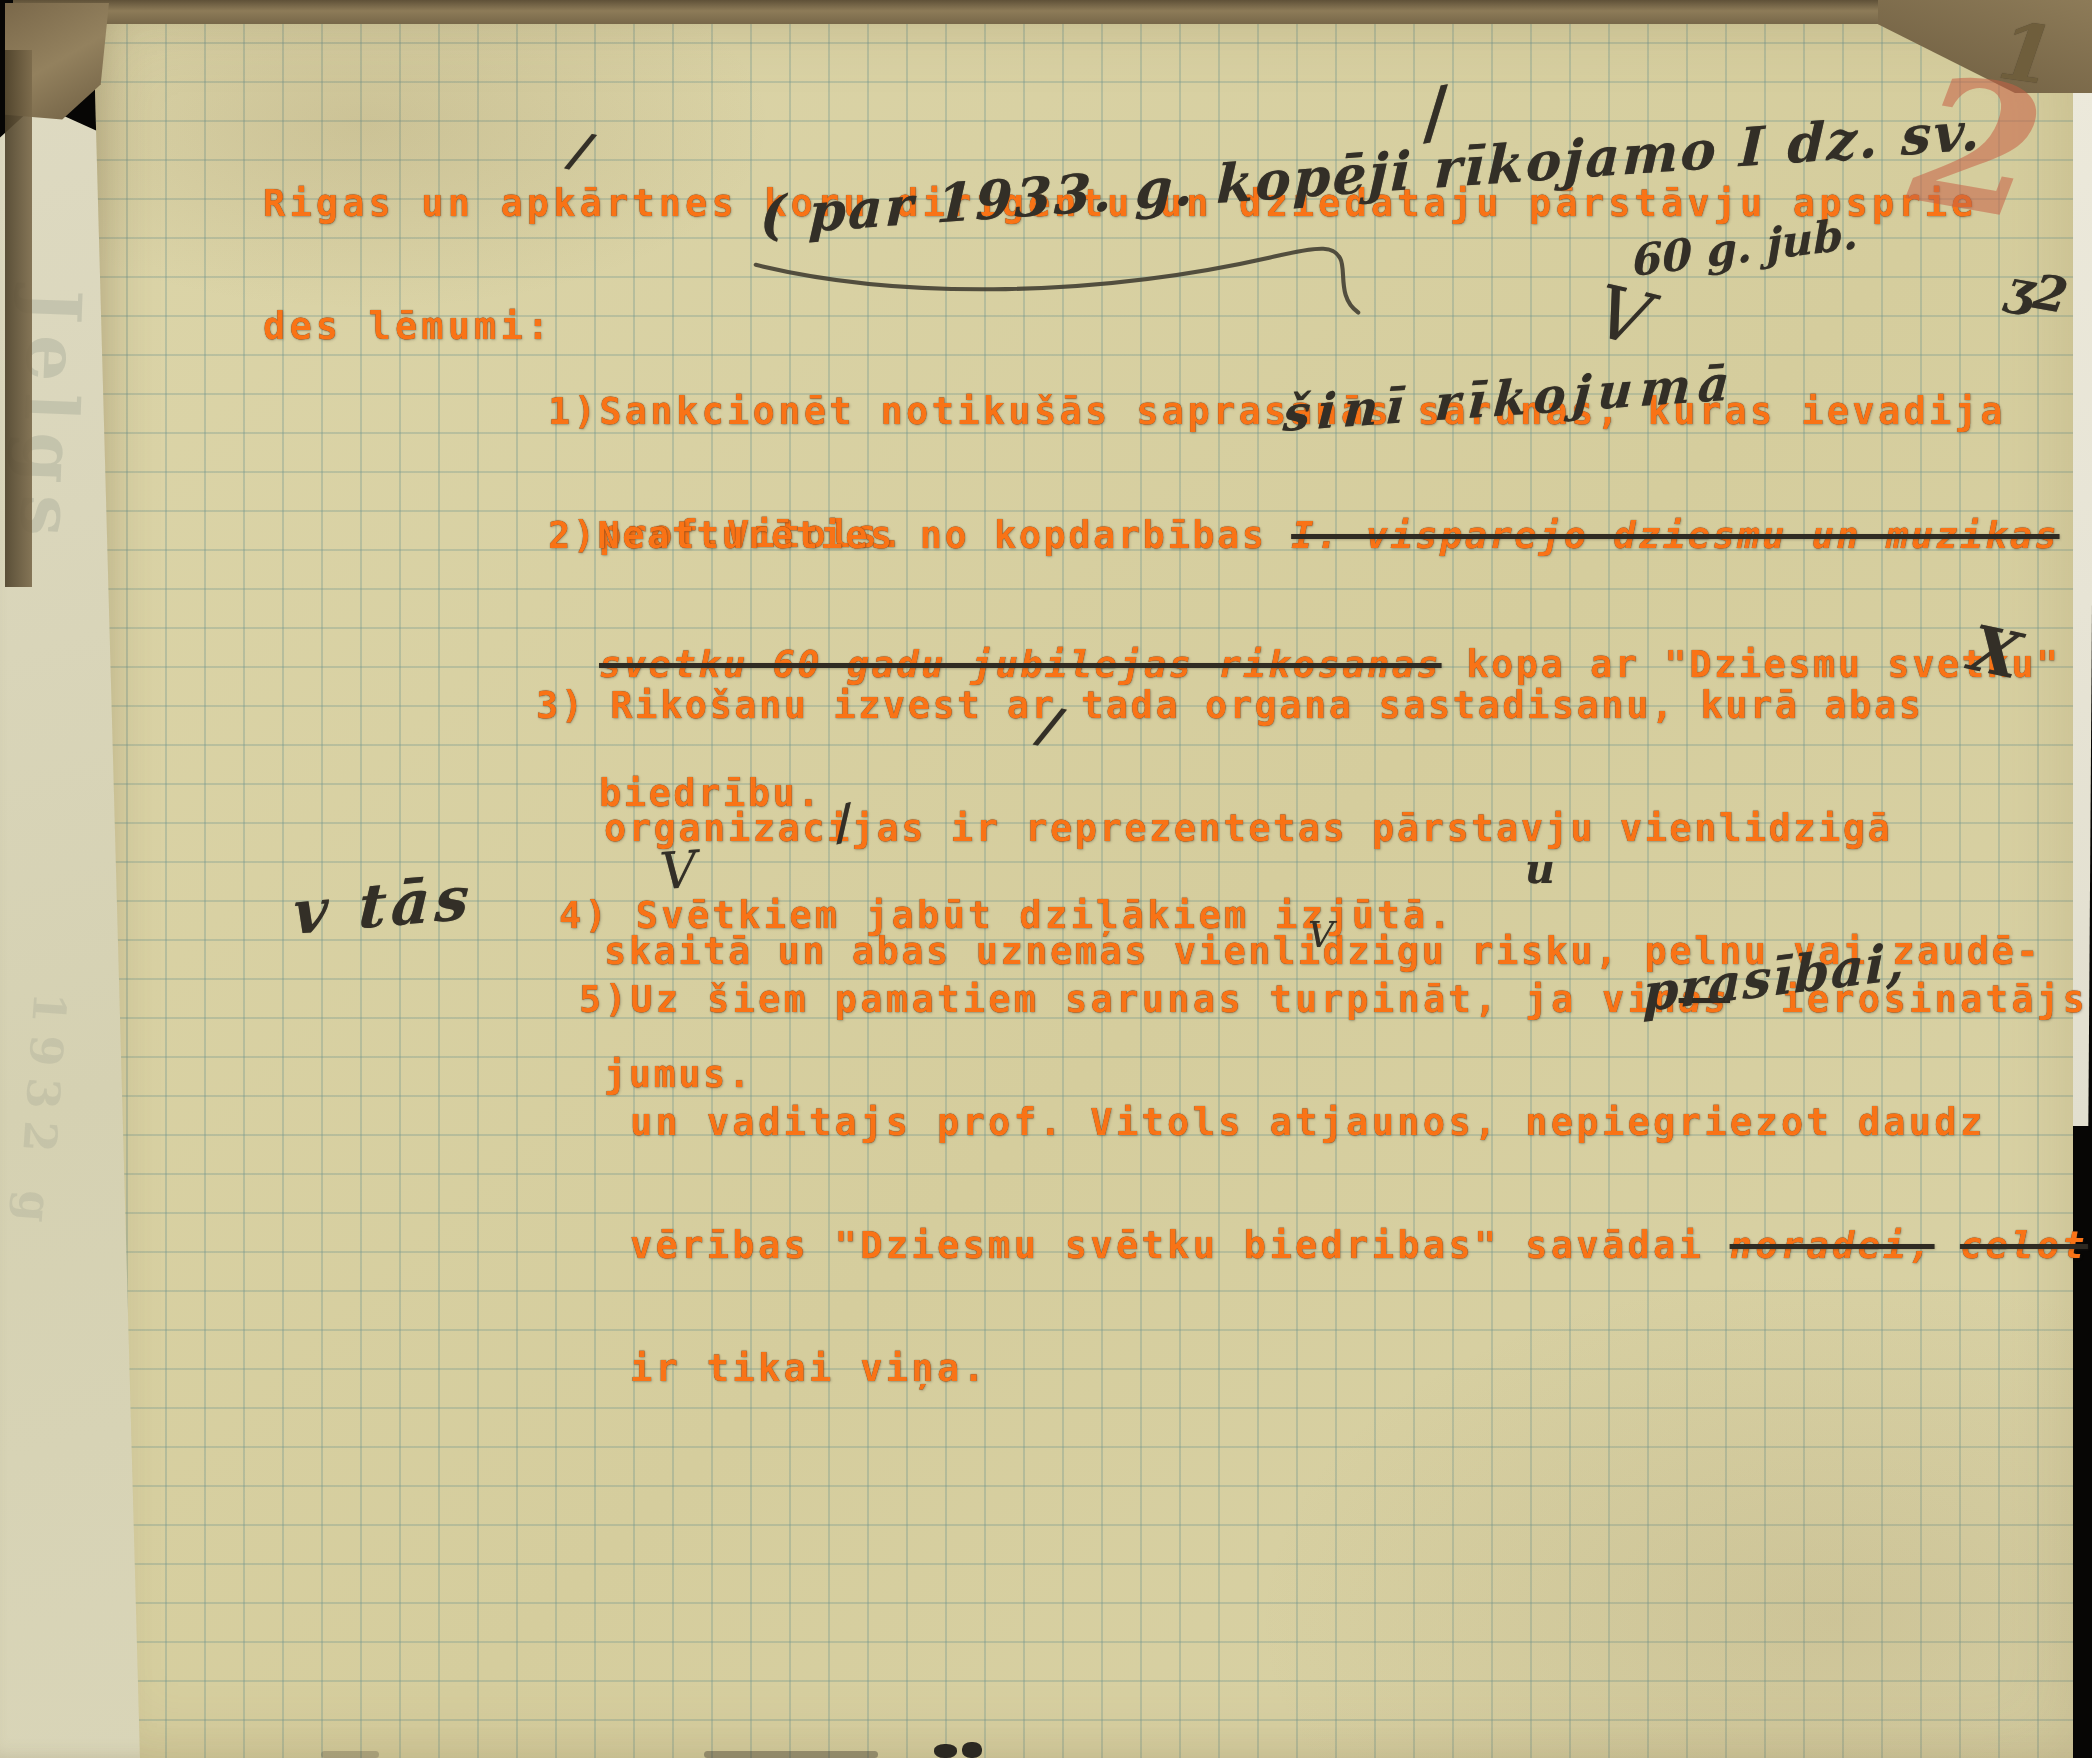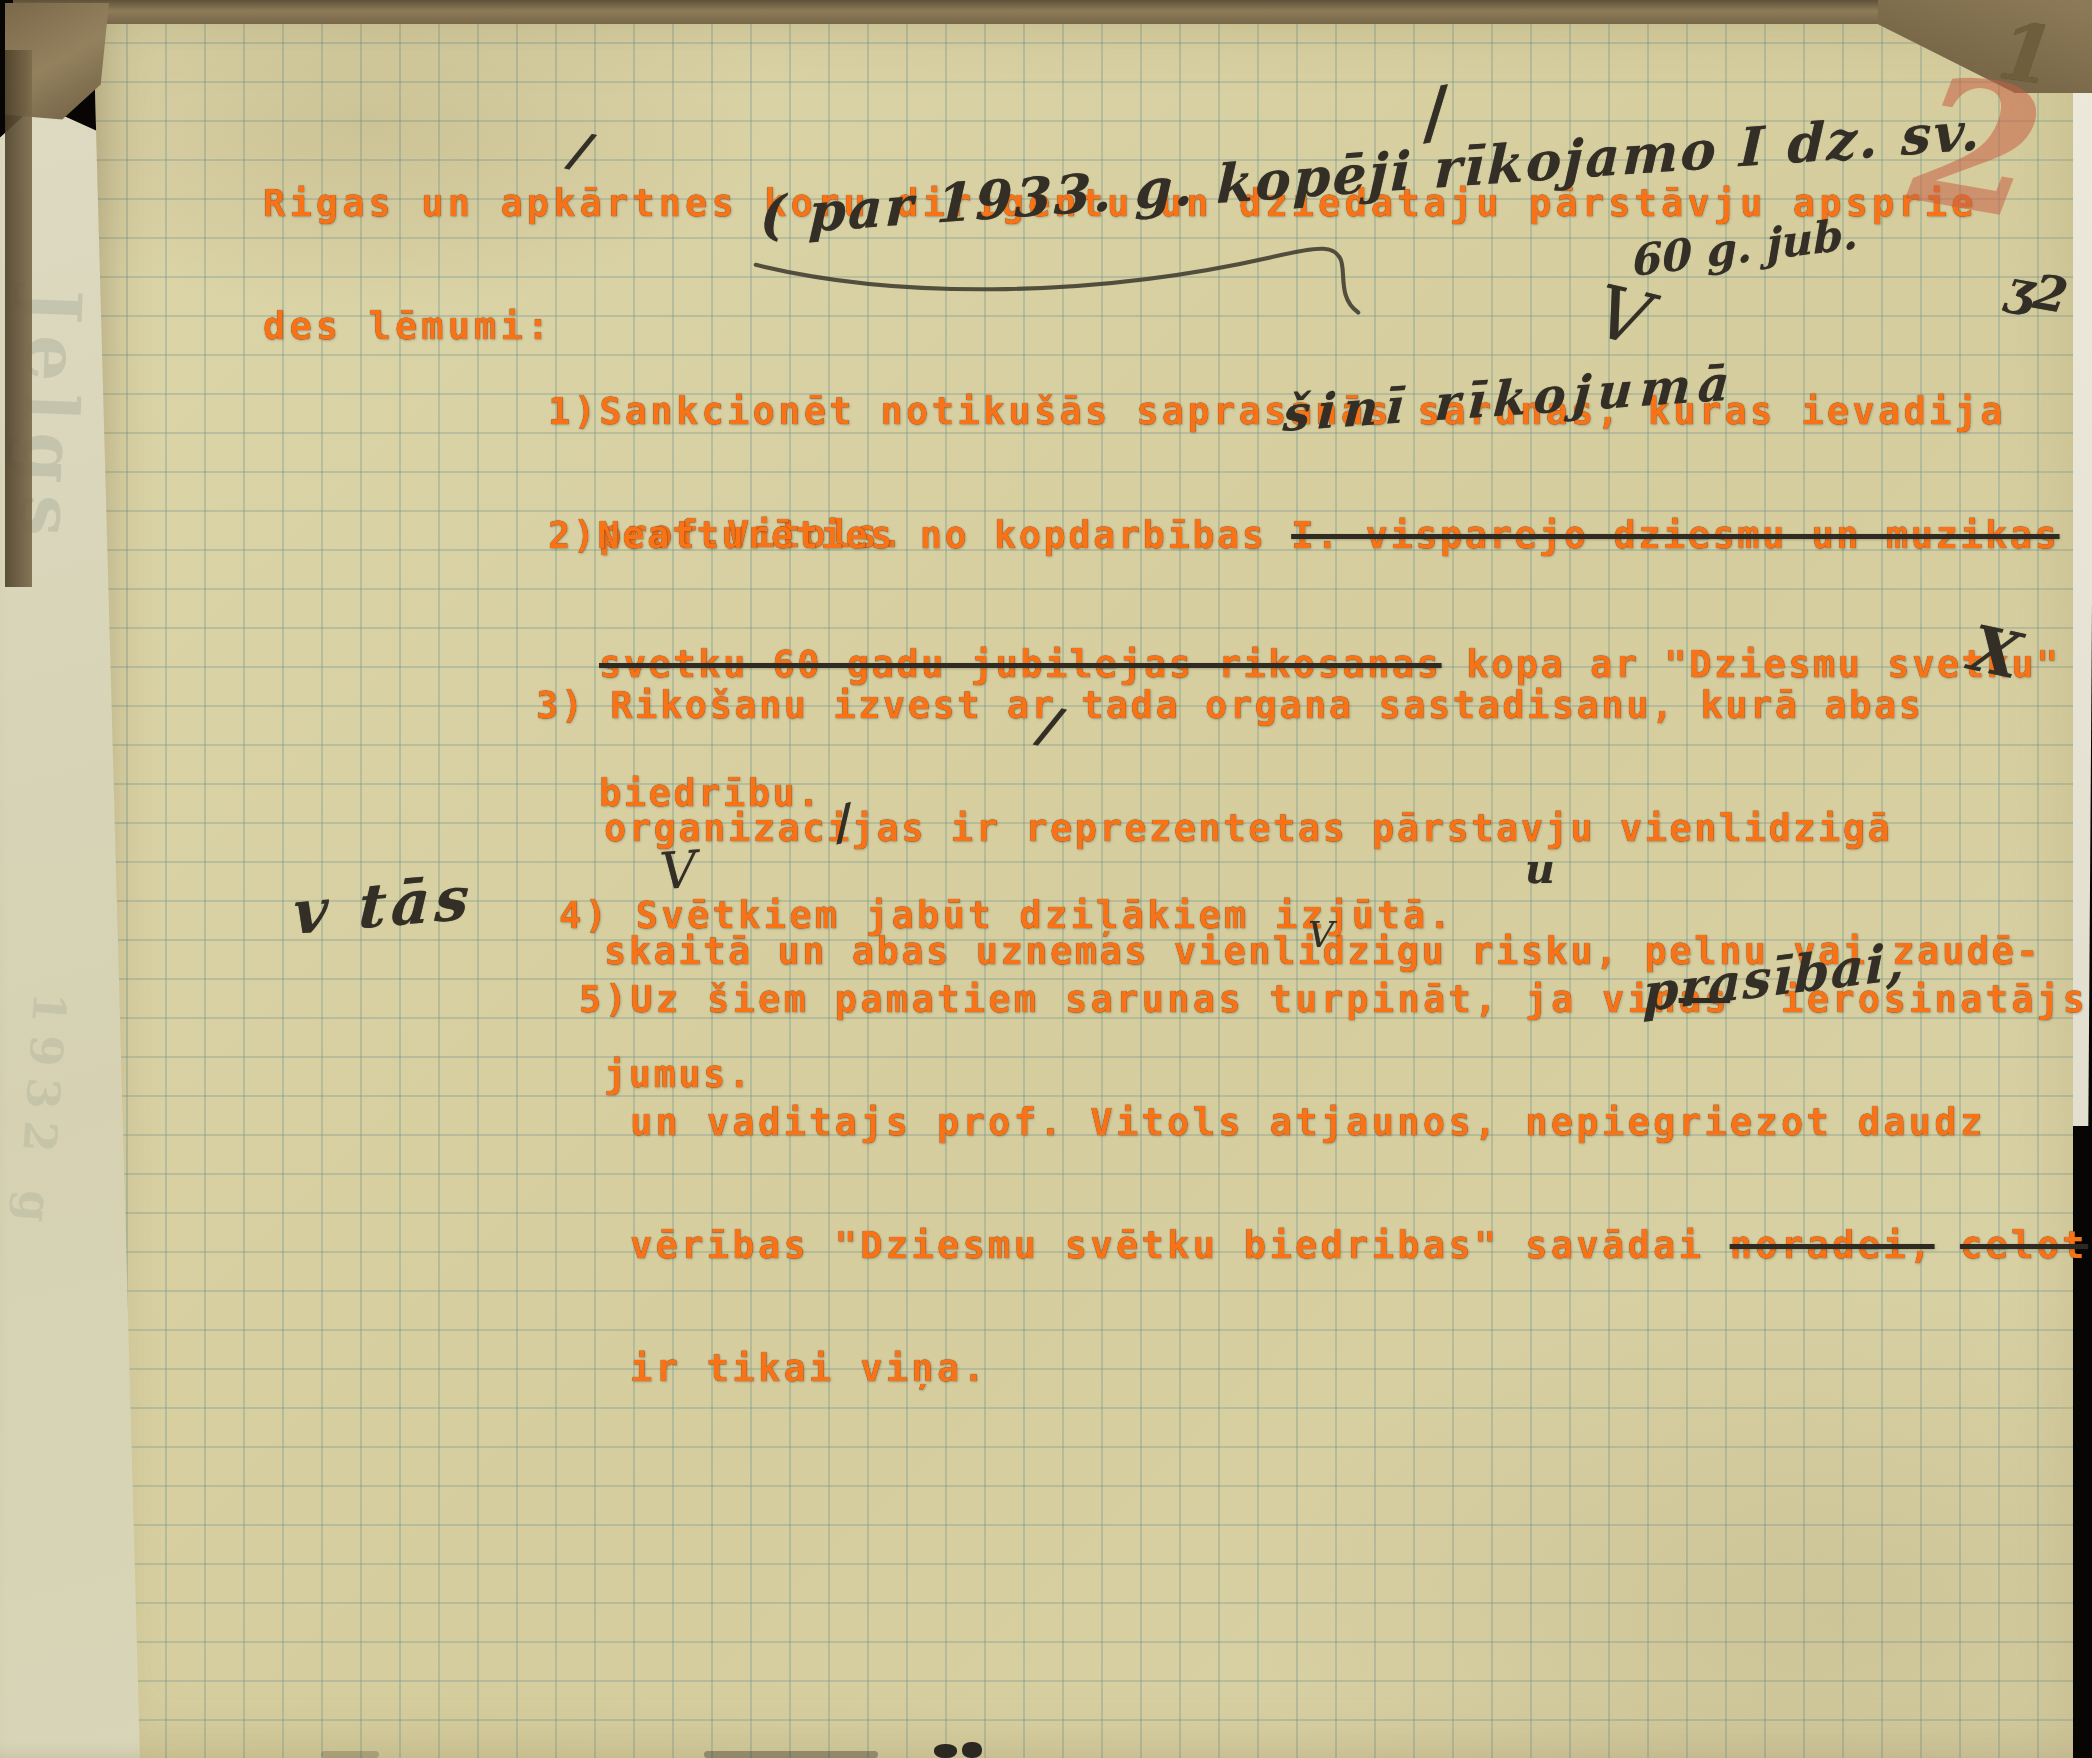--- a/index.html
+++ b/index.html
@@ -41,21 +41,21 @@
         clip-path:polygon(0 0,100% 0,100% 100%,64% 100%,0 26%);}
 
   
   .typed{position:absolute;z-index:6;font-family:"DejaVu Sans Mono","Liberation Mono",monospace;
         font-weight:700;font-size:37px;line-height:41px;color:#f97316;letter-spacing:2.5px;
         white-space:pre;
         text-shadow:0 0 0.8px rgba(44,40,33,.9),0.8px 0.8px 2.5px rgba(44,40,33,.28);}
   .ls4{letter-spacing:3.3px;} .ls5{letter-spacing:4.1px;}
   .ind2{margin-left:51px;} .ind3{margin-left:68px;}
   .st{text-decoration:line-through;text-decoration-thickness:5px;
-      text-decoration-color:rgba(46,42,34,.88);}
+      text-decoration-color:rgba(46,42,34,.88);font-style:italic;}
 
   
   .hand{position:absolute;z-index:7;font-family:"DejaVu Serif","Liberation Serif",serif;
         font-style:italic;font-weight:700;color:#332f27;white-space:pre;
         text-shadow:0 0 0.8px rgba(44,40,33,.6);}
   .red{position:absolute;z-index:7;font-family:"DejaVu Serif","Liberation Serif",serif;
         font-style:italic;font-weight:700;color:rgba(199,97,70,.55);}
   .blob{position:absolute;z-index:6;background:#2b2822;border-radius:45%;}
   .smudge{position:absolute;z-index:6;background:rgba(62,56,45,.4);border-radius:5px;}
 </style>

